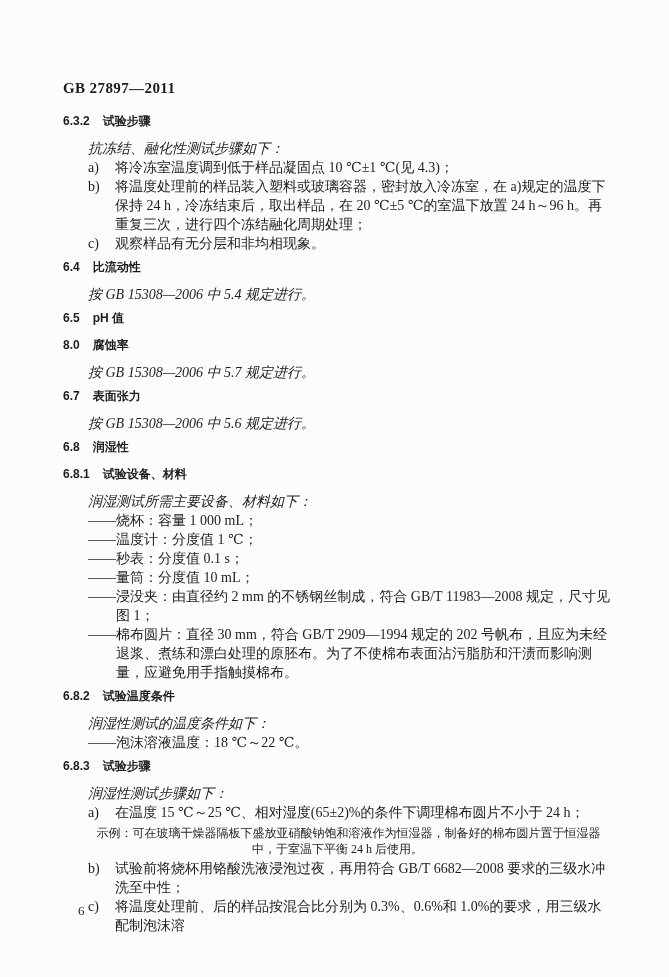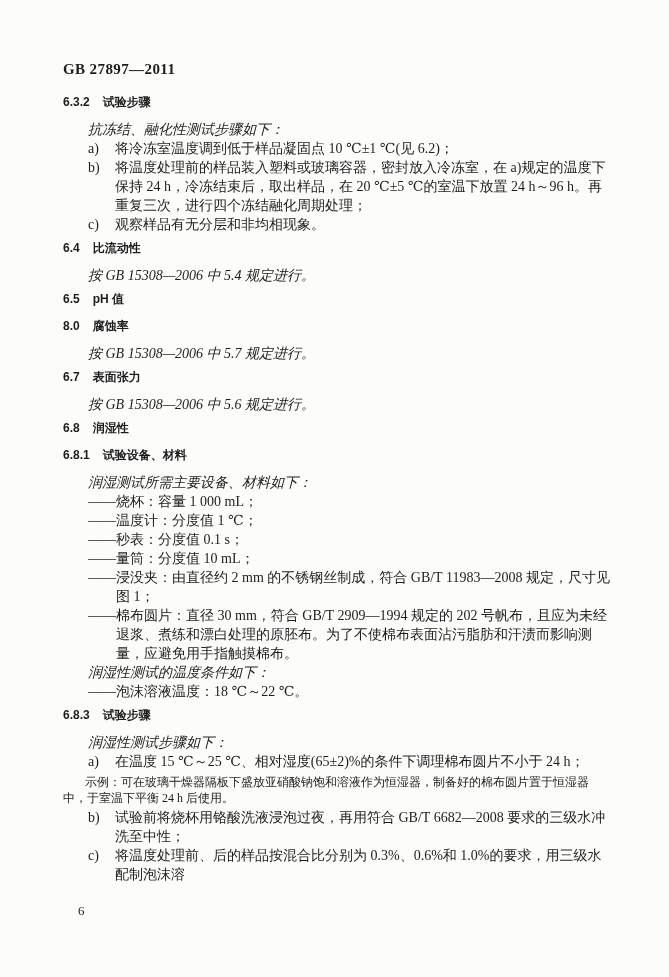--- a/index.html
+++ b/index.html
@@ -6,21 +6,21 @@
   html, body { background: #fcfcfb; }
   .page {
     position: relative;
     width: 669px;
     height: 977px;
     background: #fcfcfb;
     color: #1d1d1d;
     font-family: "Liberation Serif", "DejaVu Serif", serif;
     font-size: 14px;
     line-height: 19px;
-    padding: 60px 57px 0 63px;
+    padding: 79px 57px 0 63px;
     overflow: hidden;
   }
   .std-no {
     font-weight: bold;
     font-size: 15px;
     letter-spacing: 0.4px;
     margin-bottom: 14px;
   }
   .clause {
     font-family: "Liberation Sans", "DejaVu Sans", sans-serif;
@@ -32,20 +32,21 @@
   .para { text-indent: 25px; font-style: italic; }
   .li { display: flex; }
   .li .lbl { flex: 0 0 27px; margin-left: 25px; }
   .li .txt { flex: 1; }
   .dash { padding-left: 53px; text-indent: -28px; }
   .note {
     font-size: 12px;
     line-height: 16px;
     text-indent: 22px;
     margin: 3px 0 2px 0;
+    text-align: center;
   }
   .pageno {
     position: absolute;
     left: 78px;
     top: 901px;
     font-size: 13px;
   }
 </style>
 </head>
 <body>
@@ -53,21 +54,21 @@
 <div class="page">
 
   <div class="std-no">GB 27897—2011</div>
 
   <div class="clause">
     <span class="num">6.3.2</span><span>试验步骤</span>
   </div>
   <p class="para">抗冻结、融化性测试步骤如下：</p>
   <div class="li">
     <span class="lbl">a)</span>
-    <span class="txt">将冷冻室温度调到低于样品凝固点 10 ℃±1 ℃(见 6.2)；</span>
+    <span class="txt">将冷冻室温度调到低于样品凝固点 10 ℃±1 ℃(见 4.3)；</span>
   </div>
   <div class="li">
     <span class="lbl">b)</span>
     <span class="txt">将温度处理前的样品装入塑料或玻璃容器，密封放入冷冻室，在 a)规定的温度下保持 24 h，冷冻结束后，取出样品，在 20 ℃±5 ℃的室温下放置 24 h～96 h。再重复三次，进行四个冻结融化周期处理；</span>
   </div>
   <div class="li">
     <span class="lbl">c)</span>
     <span class="txt">观察样品有无分层和非均相现象。</span>
   </div>
 
@@ -98,20 +99,23 @@
     <span class="num">6.8.1</span><span>试验设备、材料</span>
   </div>
   <p class="para">润湿测试所需主要设备、材料如下：</p>
   <div class="dash">——烧杯：容量 1 000 mL；</div>
   <div class="dash">——温度计：分度值 1 ℃；</div>
   <div class="dash">——秒表：分度值 0.1 s；</div>
   <div class="dash">——量筒：分度值 10 mL；</div>
   <div class="dash">——浸没夹：由直径约 2 mm 的不锈钢丝制成，符合 GB/T 11983—2008 规定，尺寸见图 1；</div>
   <div class="dash">——棉布圆片：直径 30 mm，符合 GB/T 2909—1994 规定的 202 号帆布，且应为未经退浆、煮练和漂白处理的原胚布。为了不使棉布表面沾污脂肪和汗渍而影响测量，应避免用手指触摸棉布。</div>
 
+  <div class="clause">
+    <span class="num">6.8.2</span><span>试验温度条件</span>
+  </div>
   <p class="para">润湿性测试的温度条件如下：</p>
   <div class="dash">——泡沫溶液温度：18 ℃～22 ℃。</div>
 
   <div class="clause">
     <span class="num">6.8.3</span><span>试验步骤</span>
   </div>
   <p class="para">润湿性测试步骤如下：</p>
   <div class="li">
     <span class="lbl">a)</span>
     <span class="txt">在温度 15 ℃～25 ℃、相对湿度(65±2)%的条件下调理棉布圆片不小于 24 h；</span>

